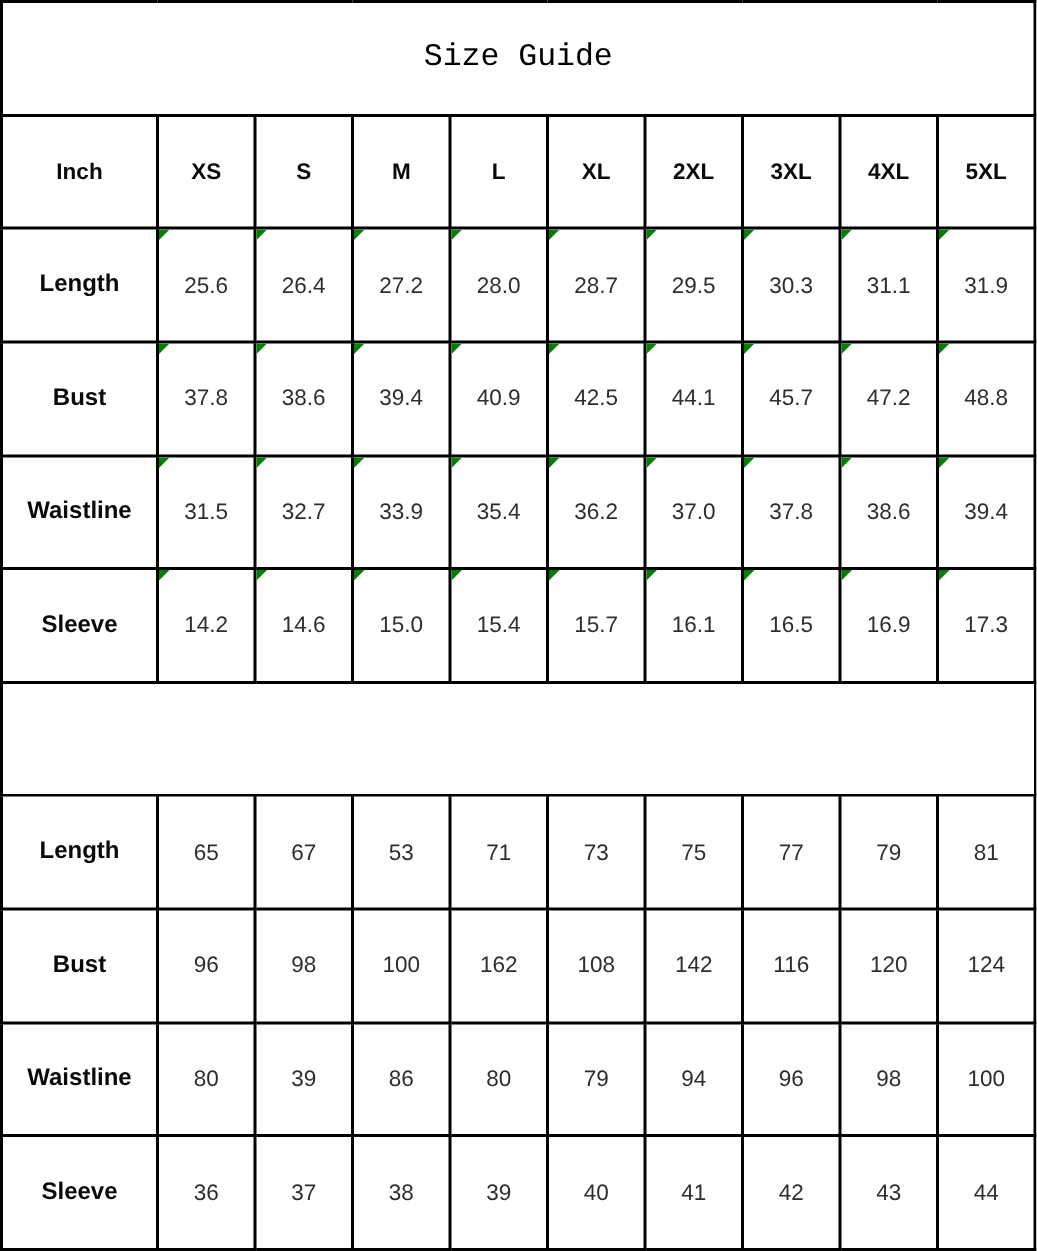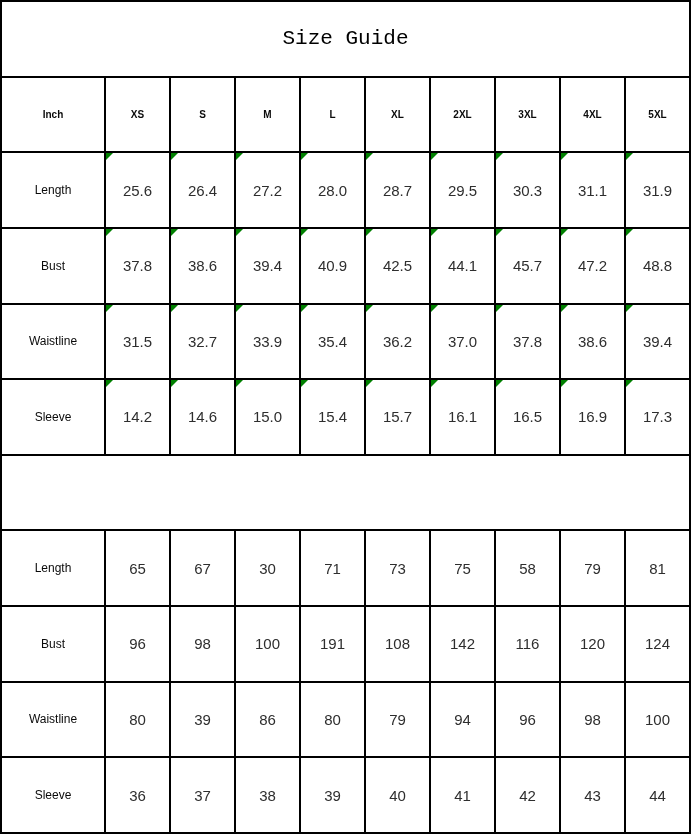--- a/index.html
+++ b/index.html
@@ -31,27 +31,27 @@
   }
   tr.grid-row { height: 64px; }
   td.title-cell {
     font-family: "Liberation Mono", "DejaVu Sans Mono", monospace;
     font-size: 21px;
     font-weight: normal;
     color: #000000;
   }
   td.header-cell {
     font-weight: bold;
-    font-size: 10px;
+    font-size: 15px;
     color: #0a0a0a;
     border-radius: 20px;
   }
   td.label-cell {
-    font-weight: normal;
-    font-size: 12px;
+    font-weight: bold;
+    font-size: 16px;
     color: #0a0a0a;
   }
   td.value-cell {
     font-size: 15px;
     color: #2e2e2e;
   }
   td.spacer-cell {
     background: #ffffff;
   }
   td.footer-cell {
@@ -150,34 +150,34 @@
           <td class="value-cell">16.9<span class="corner-triangle" style="border-top-color: rgb(0, 128, 0);"></span></td>
           <td class="value-cell">17.3<span class="corner-triangle" style="border-top-color: rgb(0, 128, 0);"></span></td>
         </tr>
         <tr class="grid-row">
           <td class="spacer-cell" colspan="10"></td>
         </tr>
         <tr class="grid-row">
           <td class="label-cell">Length</td>
           <td class="value-cell">65</td>
           <td class="value-cell">67</td>
-          <td class="value-cell">30</td>
+          <td class="value-cell">53</td>
           <td class="value-cell">71</td>
           <td class="value-cell">73</td>
           <td class="value-cell">75</td>
-          <td class="value-cell">58</td>
+          <td class="value-cell">77</td>
           <td class="value-cell">79</td>
           <td class="value-cell">81</td>
         </tr>
         <tr class="grid-row">
           <td class="label-cell">Bust</td>
           <td class="value-cell">96</td>
           <td class="value-cell">98</td>
           <td class="value-cell">100</td>
-          <td class="value-cell">191</td>
+          <td class="value-cell">162</td>
           <td class="value-cell">108</td>
           <td class="value-cell">142</td>
           <td class="value-cell">116</td>
           <td class="value-cell">120</td>
           <td class="value-cell">124</td>
         </tr>
         <tr class="grid-row">
           <td class="label-cell">Waistline</td>
           <td class="value-cell">80</td>
           <td class="value-cell">39</td>

